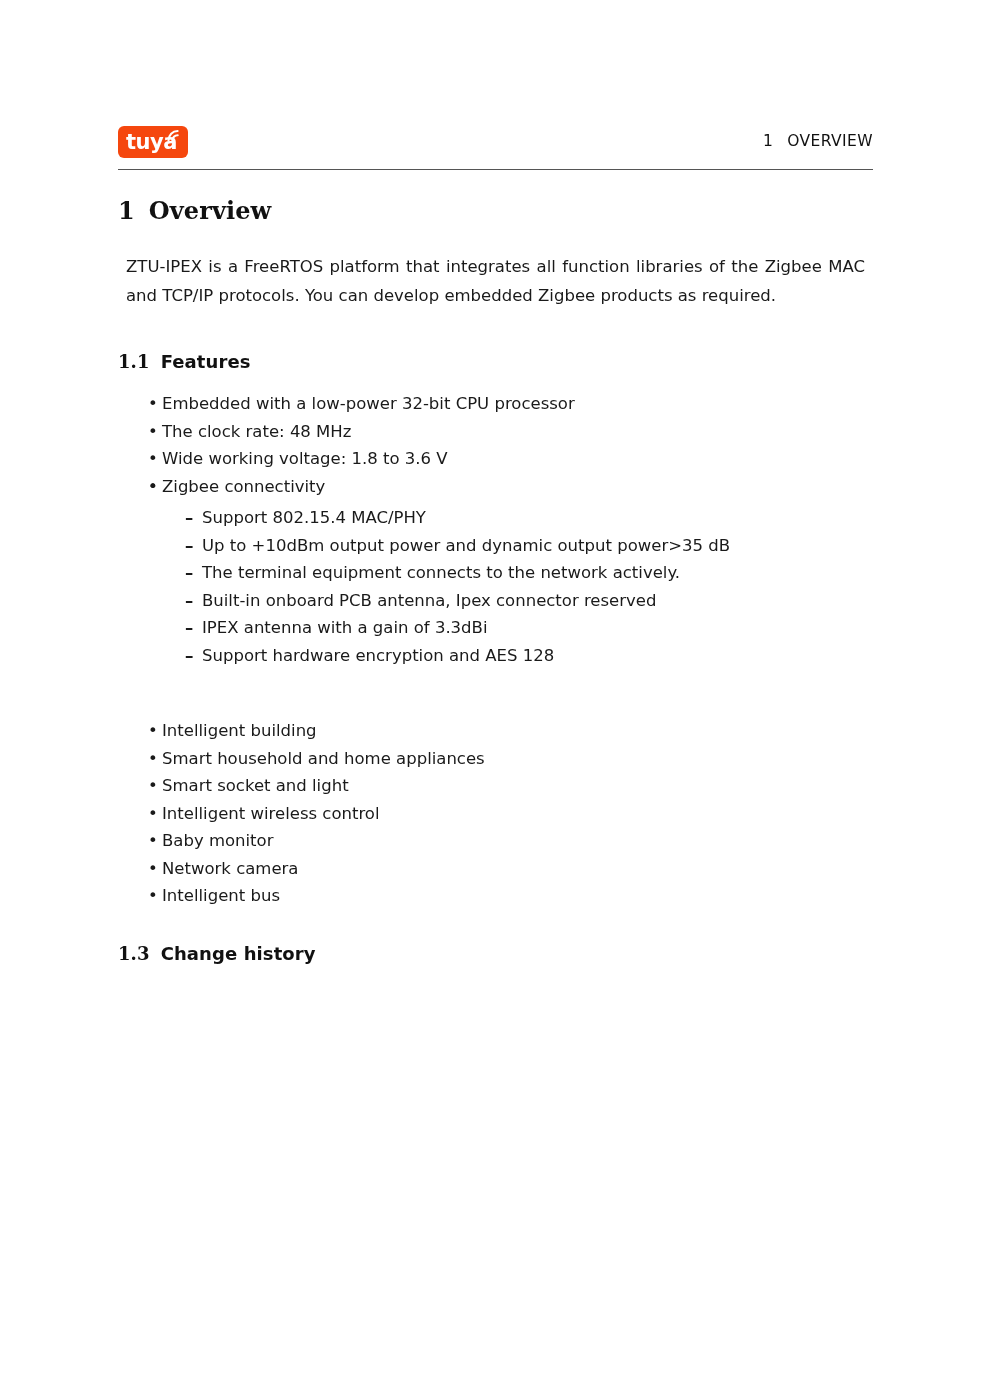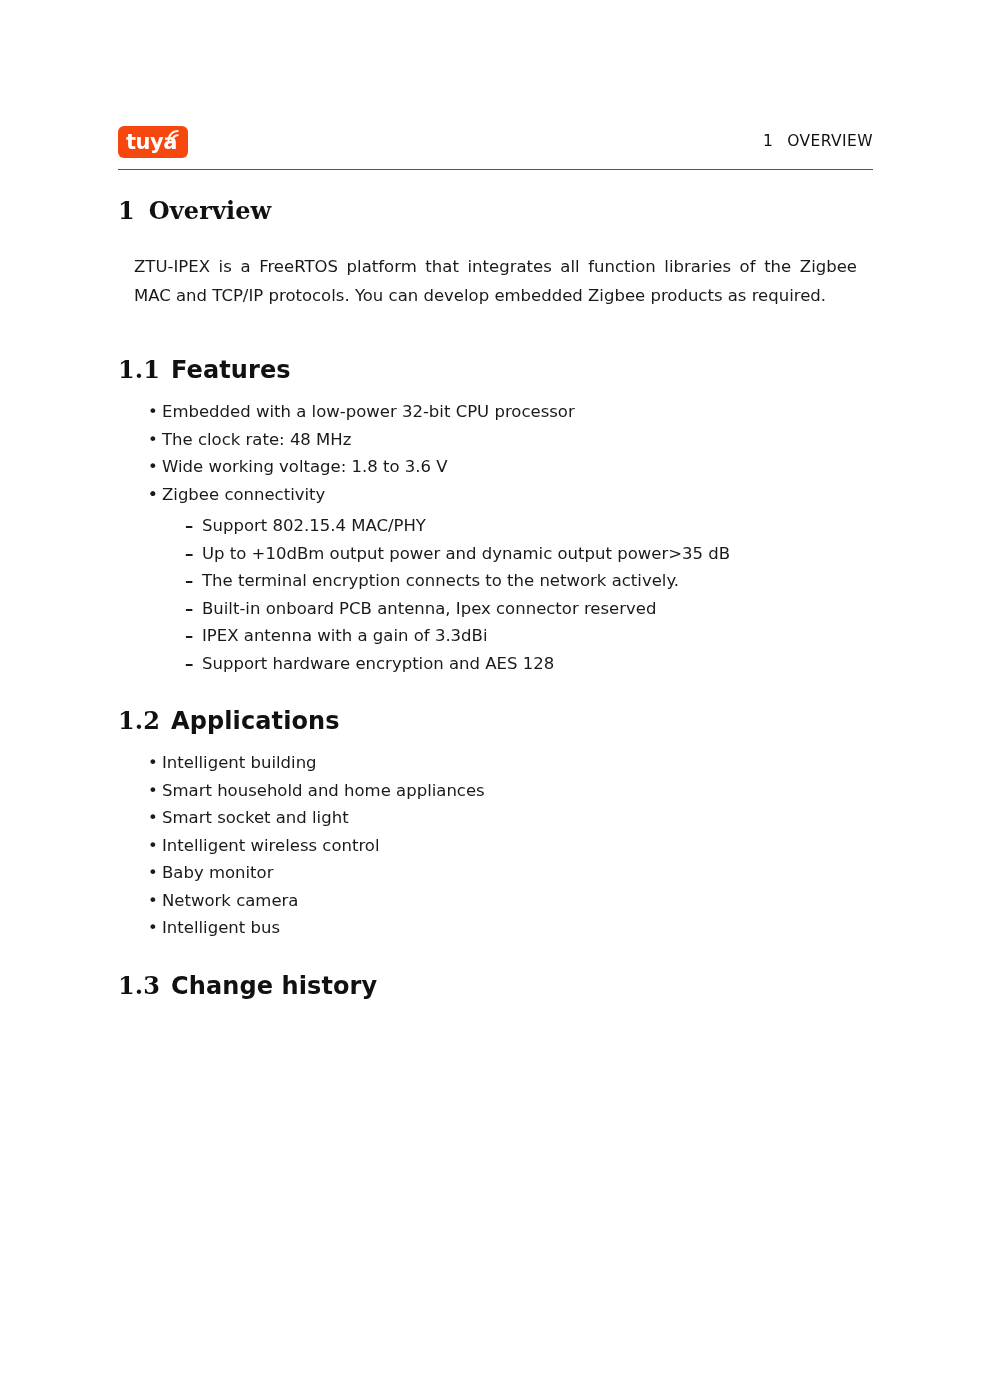--- a/index.html
+++ b/index.html
@@ -94,38 +94,38 @@
     font-size: 24px;
     font-weight: 700;
     color: #111111;
     letter-spacing: 0.1px;
     line-height: 30px;
   }
   h1.sec-title .n { margin-right: 14px; }
 
   h2.sub-title {
     margin: 0;
-    font-size: 24px;
+    font-size: 18px;
     font-weight: 700;
     color: #111111;
     line-height: 24px;
     letter-spacing: 0.1px;
   }
   h2.sub-title .n {
     font-family: "DejaVu Serif", serif;
     font-weight: 700;
     margin-right: 11px;
   }
   h2.sub-title .t {
     font-family: "DejaVu Sans", sans-serif;
     font-weight: 700;
   }
 
   p.body-para {
-    margin: 16px;
+    margin: 8px;
     font-size: 16.5px;
     line-height: 29px;
     text-align: justify;
     color: #1a1a1a;
     hyphens: manual;
   }
 
   
   ul.bullets {
     list-style: none;
@@ -234,32 +234,29 @@
       <li><span class="marker">•</span><span>The clock rate: 48 MHz</span></li>
       <li><span class="marker">•</span><span>Wide working voltage: 1.8 to 3.6 V</span></li>
       <li><span class="marker">•</span></li>
       <li><span class="marker">•</span><span>Zigbee connectivity</span></li>
     </ul>
 
     <ul class="dashes">
       <li><span class="marker">–</span><span>Support 802.15.4 MAC/PHY</span></li>
       <li><span class="marker">–</span></li>
       <li><span class="marker">–</span><span>Up to +10dBm output power and dynamic output power&gt;35 dB</span></li>
-      <li><span class="marker">–</span><span>The terminal encryption connects to the network actively.</span></li>
+      <li><span class="marker">–</span><span>The terminal equipment connects to the network actively.</span></li>
       <li><span class="marker">–</span><span>Built-in onboard PCB antenna, Ipex connector reserved</span></li>
       <li><span class="marker">–</span><span>IPEX antenna with a gain of 3.3dBi</span></li>
       <li><span class="marker">–</span></li>
       <li><span class="marker">–</span><span>Support hardware encryption and AES 128</span></li>
     </ul>
 
     <div class="gap-sec"></div>
 
-    <h2 class="sub-title">
-      <span class="n">1.2</span><span class="t">Applications</span>
-    </h2>
 
     <div class="gap-list"></div>
 
     <ul class="bullets">
       <li><span class="marker">•</span><span>Intelligent building</span></li>
       <li><span class="marker">•</span><span>Smart household and home appliances</span></li>
       <li><span class="marker">•</span><span>Smart socket and light</span></li>
       <li><span class="marker">•</span><span>Intelligent wireless control</span></li>
       <li><span class="marker">•</span><span>Baby monitor</span></li>
       <li><span class="marker">•</span><span>Network camera</span></li>

